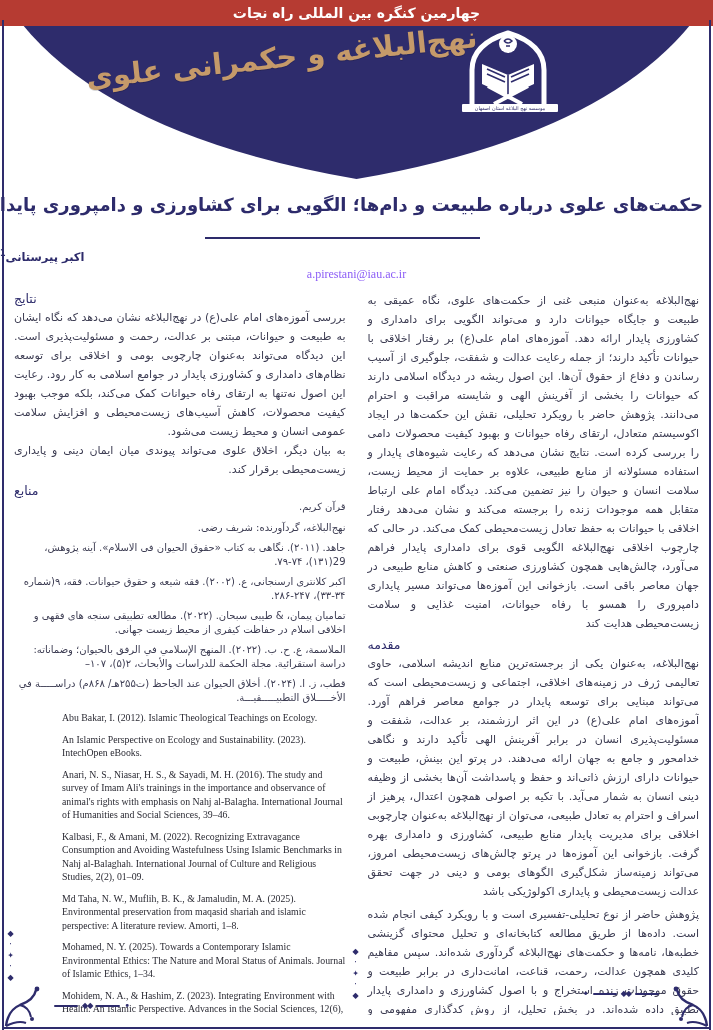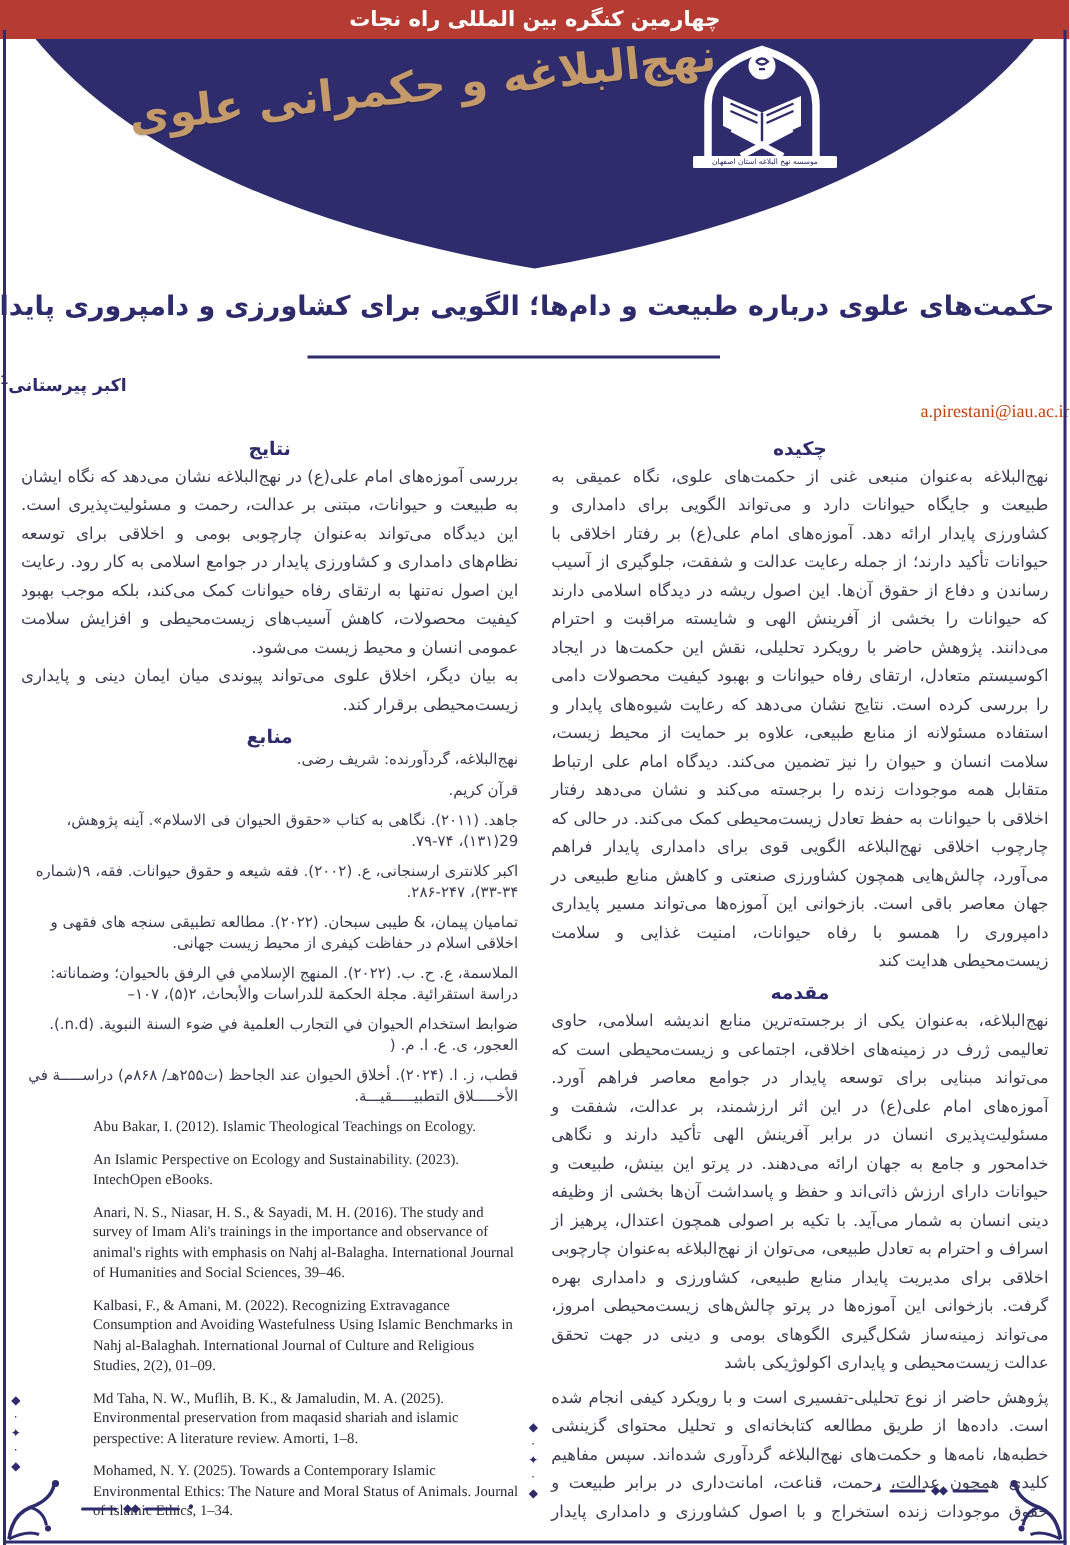--- a/index.html
+++ b/index.html
@@ -23,28 +23,28 @@
   .logo-caption{position:absolute;left:462px;top:104px;width:96px;background:#fff;
         color:#2e2c6c;font-size:5px;text-align:center;line-height:8px;direction:rtl;border-radius:1px;}
 
   
   .doc-title{position:absolute;left:10px;right:10px;top:194px;text-align:center;direction:rtl;
         color:#2d2b6b;font-weight:bold;font-size:18px;white-space:nowrap;}
   .title-rule{position:absolute;left:205px;top:237px;width:275px;height:2px;background:#2d2b6b;}
   .author{position:absolute;left:0;width:100%;top:249px;text-align:left;direction:rtl;
         color:#2d2b6b;font-size:11.5px;font-weight:bold;}
   .author sup{font-size:8px;}
-  .email{position:absolute;left:0;width:100%;top:267px;text-align:right;direction:ltr;
-        color:#c2410c;font-size:12px;font-family:"Liberation Serif",serif;}
+  .email{position:absolute;left:0;width:100%;top:267px;text-align:center;direction:ltr;
+        color:#8b5cf6;font-size:12px;font-family:"Liberation Serif",serif;}
 
   
   .columns{position:absolute;left:14px;right:14px;top:291px;height:724px;display:flex;
         gap:22px;direction:rtl;overflow:hidden;}
   .col{flex:1;min-width:0;}
-  h3.sec{margin:0 0 2px 0;color:#2d2b6b;font-size:12.5px;font-weight:bold;direction:rtl;text-align:center;}
+  h3.sec{margin:0 0 2px 0;color:#2d2b6b;font-size:12.5px;font-weight:normal;direction:rtl;text-align:left;}
   .body-fa{margin:0 0 4px 0;color:#3c3c52;font-size:11px;line-height:19px;text-align:justify;
         direction:rtl;}
   .refs-fa{direction:rtl;}
   .ref-fa{margin:0 0 7px 0;color:#3c3c52;font-size:10px;line-height:13.5px;text-align:right;direction:rtl;}
   .refs-en{direction:ltr;margin-top:6px;margin-left:48px;}
   .ref-en{margin:0 0 8px 0;color:#2a2a33;font-size:9.8px;line-height:13.5px;text-align:left;
         font-family:"Liberation Serif",serif;direction:ltr;}
 
   
   .hr-orn{position:absolute;display:flex;align-items:center;gap:4px;color:#2e2c6c;}
@@ -87,40 +87,38 @@
   <div class="logo-caption">موسسه نهج البلاغه استان اصفهان</div>
 
   <div class="doc-title">حکمت‌های علوی درباره طبیعت و دام‌ها؛ الگویی برای کشاورزی و دامپروری پایدار</div>
   <div class="title-rule"></div>
   <div class="author"><span>اکبر پیرستانی</span><sup>1</sup></div>
   <div class="email">a.pirestani@iau.ac.ir</div>
 
   <div class="columns">
 
     <div class="col">
-      <h3 class="sec">چکیده</h3>
       <p class="body-fa">نهج‌البلاغه به‌عنوان منبعی غنی از حکمت‌های علوی، نگاه عمیقی به طبیعت و جایگاه حیوانات دارد و می‌تواند الگویی برای دامداری و کشاورزی پایدار ارائه دهد. آموزه‌های امام علی(ع) بر رفتار اخلاقی با حیوانات تأکید دارند؛ از جمله رعایت عدالت و شفقت، جلوگیری از آسیب رساندن و دفاع از حقوق آن‌ها. این اصول ریشه در دیدگاه اسلامی دارند که حیوانات را بخشی از آفرینش الهی و شایسته مراقبت و احترام می‌دانند. پژوهش حاضر با رویکرد تحلیلی، نقش این حکمت‌ها در ایجاد اکوسیستم متعادل، ارتقای رفاه حیوانات و بهبود کیفیت محصولات دامی را بررسی کرده است. نتایج نشان می‌دهد که رعایت شیوه‌های پایدار و استفاده مسئولانه از منابع طبیعی، علاوه بر حمایت از محیط زیست، سلامت انسان و حیوان را نیز تضمین می‌کند. دیدگاه امام علی ارتباط متقابل همه موجودات زنده را برجسته می‌کند و نشان می‌دهد رفتار اخلاقی با حیوانات به حفظ تعادل زیست‌محیطی کمک می‌کند. در حالی که چارچوب اخلاقی نهج‌البلاغه الگویی قوی برای دامداری پایدار فراهم می‌آورد، چالش‌هایی همچون کشاورزی صنعتی و کاهش منابع طبیعی در جهان معاصر باقی است. بازخوانی این آموزه‌ها می‌تواند مسیر پایداری دامپروری را همسو با رفاه حیوانات، امنیت غذایی و سلامت زیست‌محیطی هدایت کند</p>
       <h3 class="sec">مقدمه</h3>
       <p class="body-fa">نهج‌البلاغه، به‌عنوان یکی از برجسته‌ترین منابع اندیشه اسلامی، حاوی تعالیمی ژرف در زمینه‌های اخلاقی، اجتماعی و زیست‌محیطی است که می‌تواند مبنایی برای توسعه پایدار در جوامع معاصر فراهم آورد. آموزه‌های امام علی(ع) در این اثر ارزشمند، بر عدالت، شفقت و مسئولیت‌پذیری انسان در برابر آفرینش الهی تأکید دارند و نگاهی خدامحور و جامع به جهان ارائه می‌دهند. در پرتو این بینش، طبیعت و حیوانات دارای ارزش ذاتی‌اند و حفظ و پاسداشت آن‌ها بخشی از وظیفه دینی انسان به شمار می‌آید. با تکیه بر اصولی همچون اعتدال، پرهیز از اسراف و احترام به تعادل طبیعی، می‌توان از نهج‌البلاغه به‌عنوان چارچوبی اخلاقی برای مدیریت پایدار منابع طبیعی، کشاورزی و دامداری بهره گرفت. بازخوانی این آموزه‌ها در پرتو چالش‌های زیست‌محیطی امروز، می‌تواند زمینه‌ساز شکل‌گیری الگوهای بومی و دینی در جهت تحقق عدالت زیست‌محیطی و پایداری اکولوژیکی باشد</p>
       <p class="body-fa">پژوهش حاضر از نوع تحلیلی-تفسیری است و با رویکرد کیفی انجام شده است. داده‌ها از طریق مطالعه کتابخانه‌ای و تحلیل محتوای گزینشی خطبه‌ها، نامه‌ها و حکمت‌های نهج‌البلاغه گردآوری شده‌اند. سپس مفاهیم کلیدی همچون عدالت، رحمت، قناعت، امانت‌داری در برابر طبیعت و حقوق موجودات زنده استخراج و با اصول کشاورزی و دامداری پایدار تطبیق داده شده‌اند. در بخش تحلیل، از روش کدگذاری مفهومی و مقایسه تطبیقی استفاده گردیده است.</p>
     </div>
 
     <div class="col">
       <h3 class="sec">نتایج</h3>
       <p class="body-fa" style="margin-bottom:0;">بررسی آموزه‌های امام علی(ع) در نهج‌البلاغه نشان می‌دهد که نگاه ایشان به طبیعت و حیوانات، مبتنی بر عدالت، رحمت و مسئولیت‌پذیری است. این دیدگاه می‌تواند به‌عنوان چارچوبی بومی و اخلاقی برای توسعه نظام‌های دامداری و کشاورزی پایدار در جوامع اسلامی به کار رود. رعایت این اصول نه‌تنها به ارتقای رفاه حیوانات کمک می‌کند، بلکه موجب بهبود کیفیت محصولات، کاهش آسیب‌های زیست‌محیطی و افزایش سلامت عمومی انسان و محیط زیست می‌شود.</p>
       <p class="body-fa">به بیان دیگر، اخلاق علوی می‌تواند پیوندی میان ایمان دینی و پایداری زیست‌محیطی برقرار کند.</p>
       <h3 class="sec">منابع</h3>
       <div class="refs-fa">
+        <p class="ref-fa">قرآن کریم.</p>
         <p class="ref-fa">نهج‌البلاغه، گردآورنده: شریف رضی.</p>
-        <p class="ref-fa">قرآن کریم.</p>
         <p class="ref-fa">جاهد. (۲۰۱۱). نگاهی به کتاب «حقوق الحیوان فی الاسلام». آینه پژوهش، 29(۱۳۱)، ۷۴-۷۹.</p>
         <p class="ref-fa">اکبر کلانتری ارسنجانی، ع. (۲۰۰۲). فقه شیعه و حقوق حیوانات. فقه، ۹(شماره ۳۴-۳۳)، ۲۴۷-۲۸۶.</p>
         <p class="ref-fa">تمامیان پیمان، &amp; طیبی سبحان. (۲۰۲۲). مطالعه تطبیقی سنجه های فقهی و اخلاقی اسلام در حفاظت کیفری از محیط زیست جهانی.</p>
         <p class="ref-fa">الملاسمة، ع. ح. ب. (۲۰۲۲). المنهج الإسلامي في الرفق بالحیوان؛ وضماناته: دراسة استقرائیة. مجلة الحکمة للدراسات والأبحاث، ۲(۵)، ۱۰۷–</p>
-        <p class="ref-fa">ضوابط استخدام الحیوان في التجارب العلمیة في ضوء السنة النبویة. (n.d.). العجور، ی. ع. ا. م. (</p>
         <p class="ref-fa">قطب، ز. ا. (۲۰۲۴). أخلاق الحیوان عند الجاحظ (ت۲۵۵هـ/ ۸۶۸م) دراســـــة في الأخـــــلاق التطبیـــــقیـــة.</p>
       </div>
       <div class="refs-en">
         <p class="ref-en">Abu Bakar, I. (2012). Islamic Theological Teachings on Ecology.</p>
         <p class="ref-en">An Islamic Perspective on Ecology and Sustainability. (2023). IntechOpen eBooks.</p>
         <p class="ref-en">Anari, N. S., Niasar, H. S., &amp; Sayadi, M. H. (2016). The study and survey of Imam Ali's trainings in the importance and observance of animal's rights with emphasis on Nahj al-Balagha. International Journal of Humanities and Social Sciences, 39–46.</p>
         <p class="ref-en">Kalbasi, F., &amp; Amani, M. (2022). Recognizing Extravagance Consumption and Avoiding Wastefulness Using Islamic Benchmarks in Nahj al-Balaghah. International Journal of Culture and Religious Studies, 2(2), 01–09.</p>
         <p class="ref-en">Md Taha, N. W., Muflih, B. K., &amp; Jamaludin, M. A. (2025). Environmental preservation from maqasid shariah and islamic perspective: A literature review. Amorti, 1–8.</p>
         <p class="ref-en">Mohamed, N. Y. (2025). Towards a Contemporary Islamic Environmental Ethics: The Nature and Moral Status of Animals. Journal of Islamic Ethics, 1–34.</p>
         <p class="ref-en">Mohidem, N. A., &amp; Hashim, Z. (2023). Integrating Environment with Health: An Islamic Perspective. Advances in the Social Sciences, 12(6), 321.</p>

